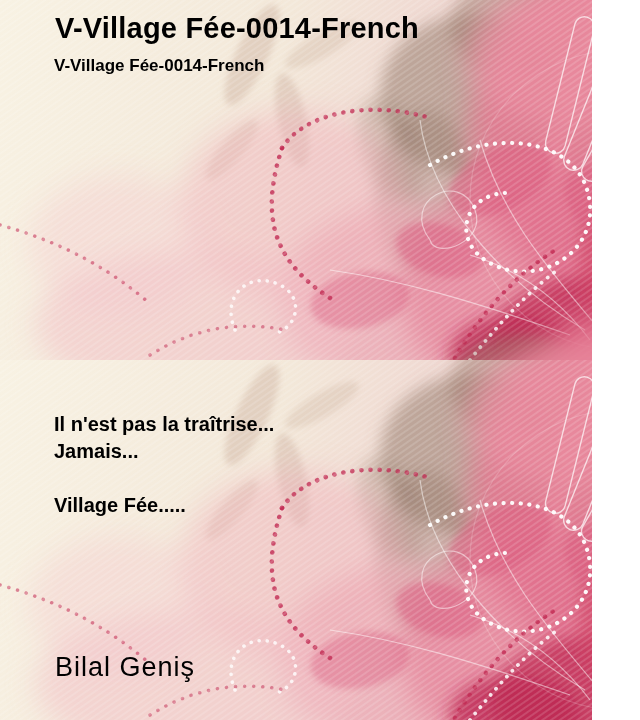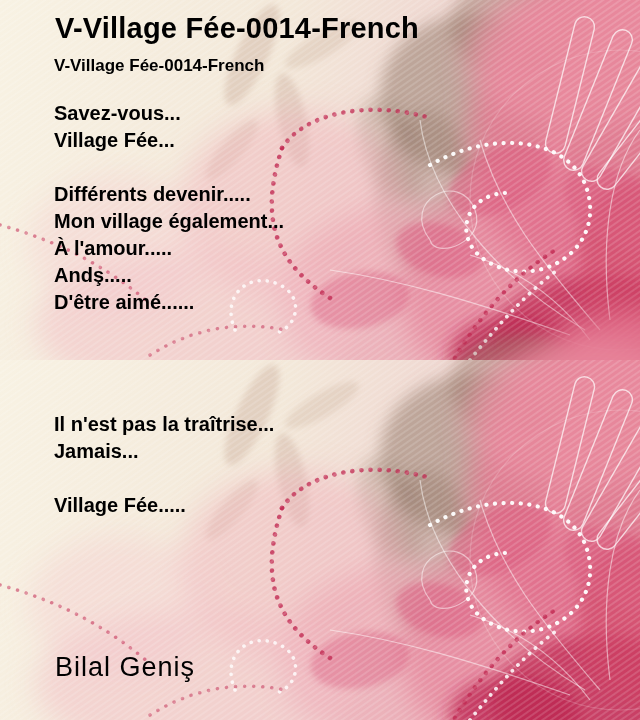--- a/index.html
+++ b/index.html
@@ -1,16 +1,16 @@
 <!DOCTYPE html>
 <html><head>
 <meta charset="utf-8">
 <style>
   html,body{margin:0;padding:0;background:#fff}
-  .page{position:relative;width:640px;height:720px;overflow:hidden;
+  .page{position:relative;width:592px;height:720px;overflow:hidden;
         font-family:"Liberation Sans",sans-serif;color:#000;background:#f4edda}
   .bg{position:absolute;left:0;top:0;width:640px;height:720px;display:block}
   .txt{position:absolute;left:0;top:0;width:640px;height:720px}
   .title{position:absolute;left:55px;top:12px;font-size:29px;font-weight:bold;letter-spacing:.2px;white-space:nowrap}
   .subtitle{position:absolute;left:54px;top:56px;font-size:17px;font-weight:bold;white-space:nowrap}
   .stanza{position:absolute;left:54px;font-size:20px;font-weight:bold;white-space:nowrap}
   .stanza .line{height:27px;line-height:27px}
   #stanza-top{top:100px}
   #stanza-bottom{top:411px}
   .signature{position:absolute;left:55px;top:652px;font-size:27px;
@@ -116,30 +116,20 @@
     </defs>
 
     <use href="#tile" xlink:href="#tile" x="0" y="0"></use>
     <use href="#tile" xlink:href="#tile" x="0" y="360"></use>
   </svg>
 
   <div class="txt">
     <div class="title">V-Village Fée-0014-French</div>
     <div class="subtitle">V-Village Fée-0014-French</div>
 
-    <div class="stanza" id="stanza-top">
-      <div class="line">Savez-vous...</div>
-      <div class="line">Village Fée...</div>
-      <div class="line"></div>
-      <div class="line">Différents devenir.....</div>
-      <div class="line">Mon village également...</div>
-      <div class="line">À l'amour.....</div>
-      <div class="line">Andş.....</div>
-      <div class="line">D'être aimé......</div>
-    </div>
 
     <div class="stanza" id="stanza-bottom">
       <div class="line">Il n'est pas la traîtrise...</div>
       <div class="line">Jamais...</div>
       <div class="line"></div>
       <div class="line">Village Fée.....</div>
       <div class="line"></div>
     </div>
 
     <div class="signature">Bilal Geniş</div>

